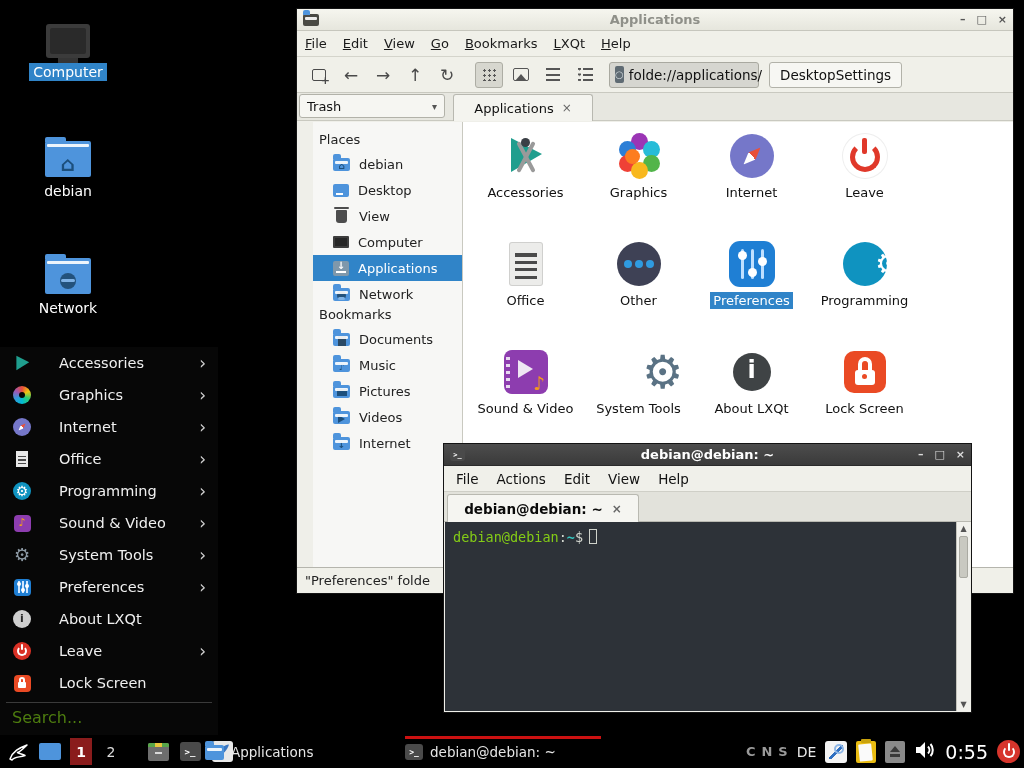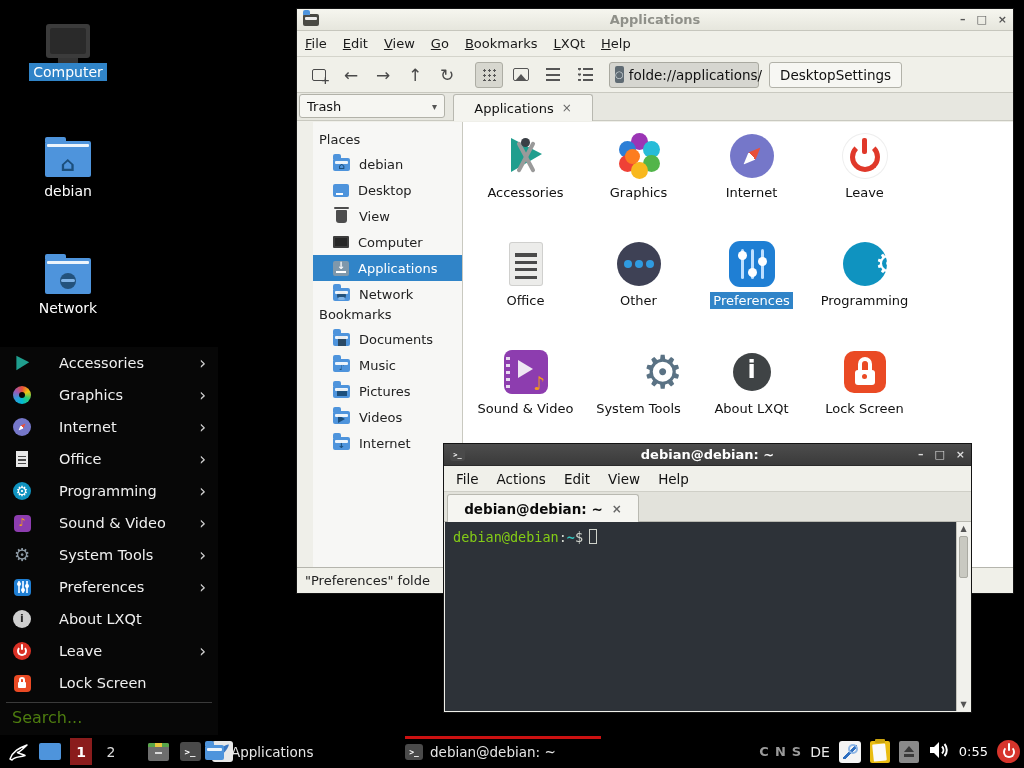--- a/index.html
+++ b/index.html
@@ -164,21 +164,21 @@
   .layout { color:#e9e9e9; font-size:14px; }
   .grab { width:22px; height:22px; background:#f4f4f4; border-radius:3px; position:relative; }
   .grab::before { content:""; position:absolute; left:4px; top:4px; width:14px; height:14px; background:linear-gradient(135deg,transparent 44%,#2f6fc0 44% 58%,transparent 58%); }
   .grab::after { content:""; position:absolute; right:3px; top:3px; width:6px; height:6px; border:2px solid #8fb7e6; border-radius:50%; }
   .clip { width:20px; height:22px; background:#e9bc12; border-radius:2px; position:relative; }
   .clip::before { content:""; position:absolute; left:5px; top:-2px; width:10px; height:4px; background:#c9a20c; border-radius:1px; }
   .clip::after { content:""; position:absolute; left:3px; top:3px; width:13px; height:17px; background:#fafafa; transform:rotate(-6deg); border-radius:1px; }
   .eject { width:20px; height:22px; background:#8a8a8a; border-radius:2px; position:relative; }
   .eject::before { content:""; position:absolute; left:5px; top:5px; border-left:5px solid transparent; border-right:5px solid transparent; border-bottom:6px solid #3a3a3a; }
   .eject::after { content:""; position:absolute; left:5px; top:13px; width:10px; height:3px; background:#3a3a3a; }
-  .clock { color:#fff; font-size:13px; }
+  .clock { color:#fff; font-size:19px; }
   .pwr-btn { width:23px; height:23px; background:#d7352c; border-radius:50%; position:relative; }
   .pwr-btn .r { position:absolute; left:5.5px; top:6px; width:12px; height:12px; border:2.5px solid #fff; border-radius:50%; border-top-color:transparent; }
   .pwr-btn .b { position:absolute; left:10.5px; top:3px; width:2.5px; height:8px; background:#fff; border-radius:1px; }
   .bird { width:24px; height:24px; }
 </style>
 </head>
 <body>
 
 <div class="desk-ico" style="left:18px;top:24px;">
   <div class="monitor"></div>

